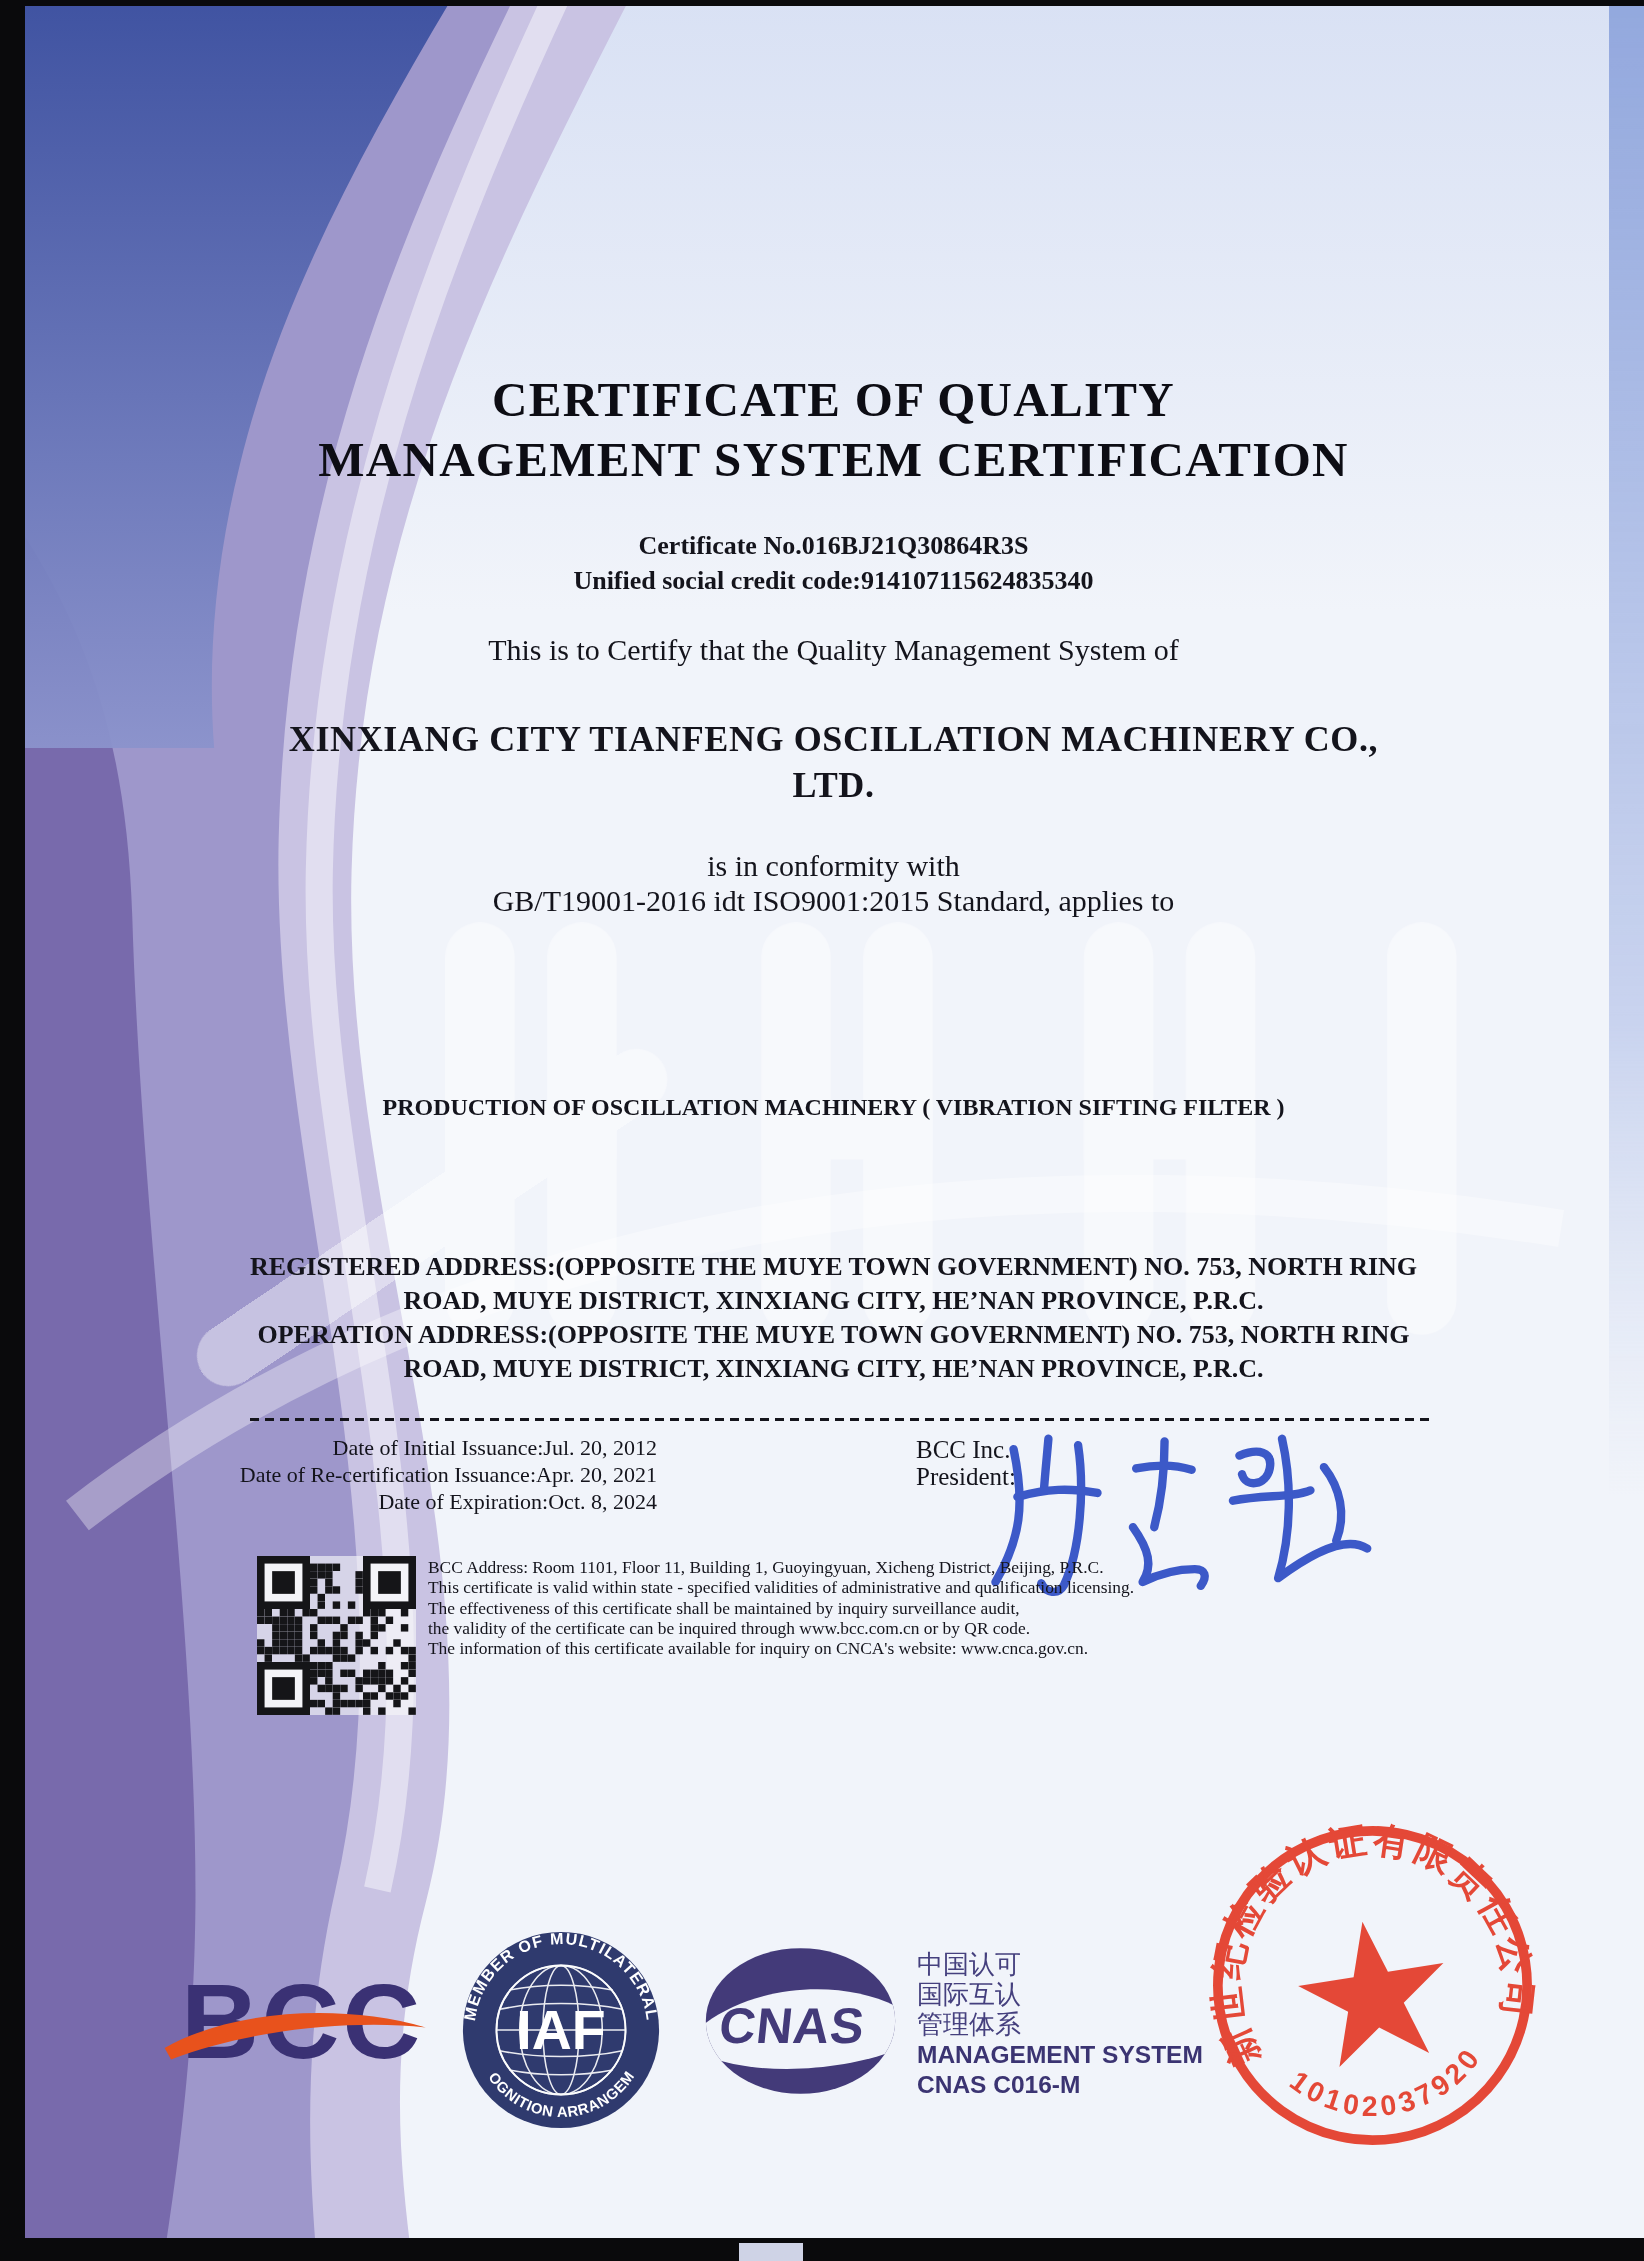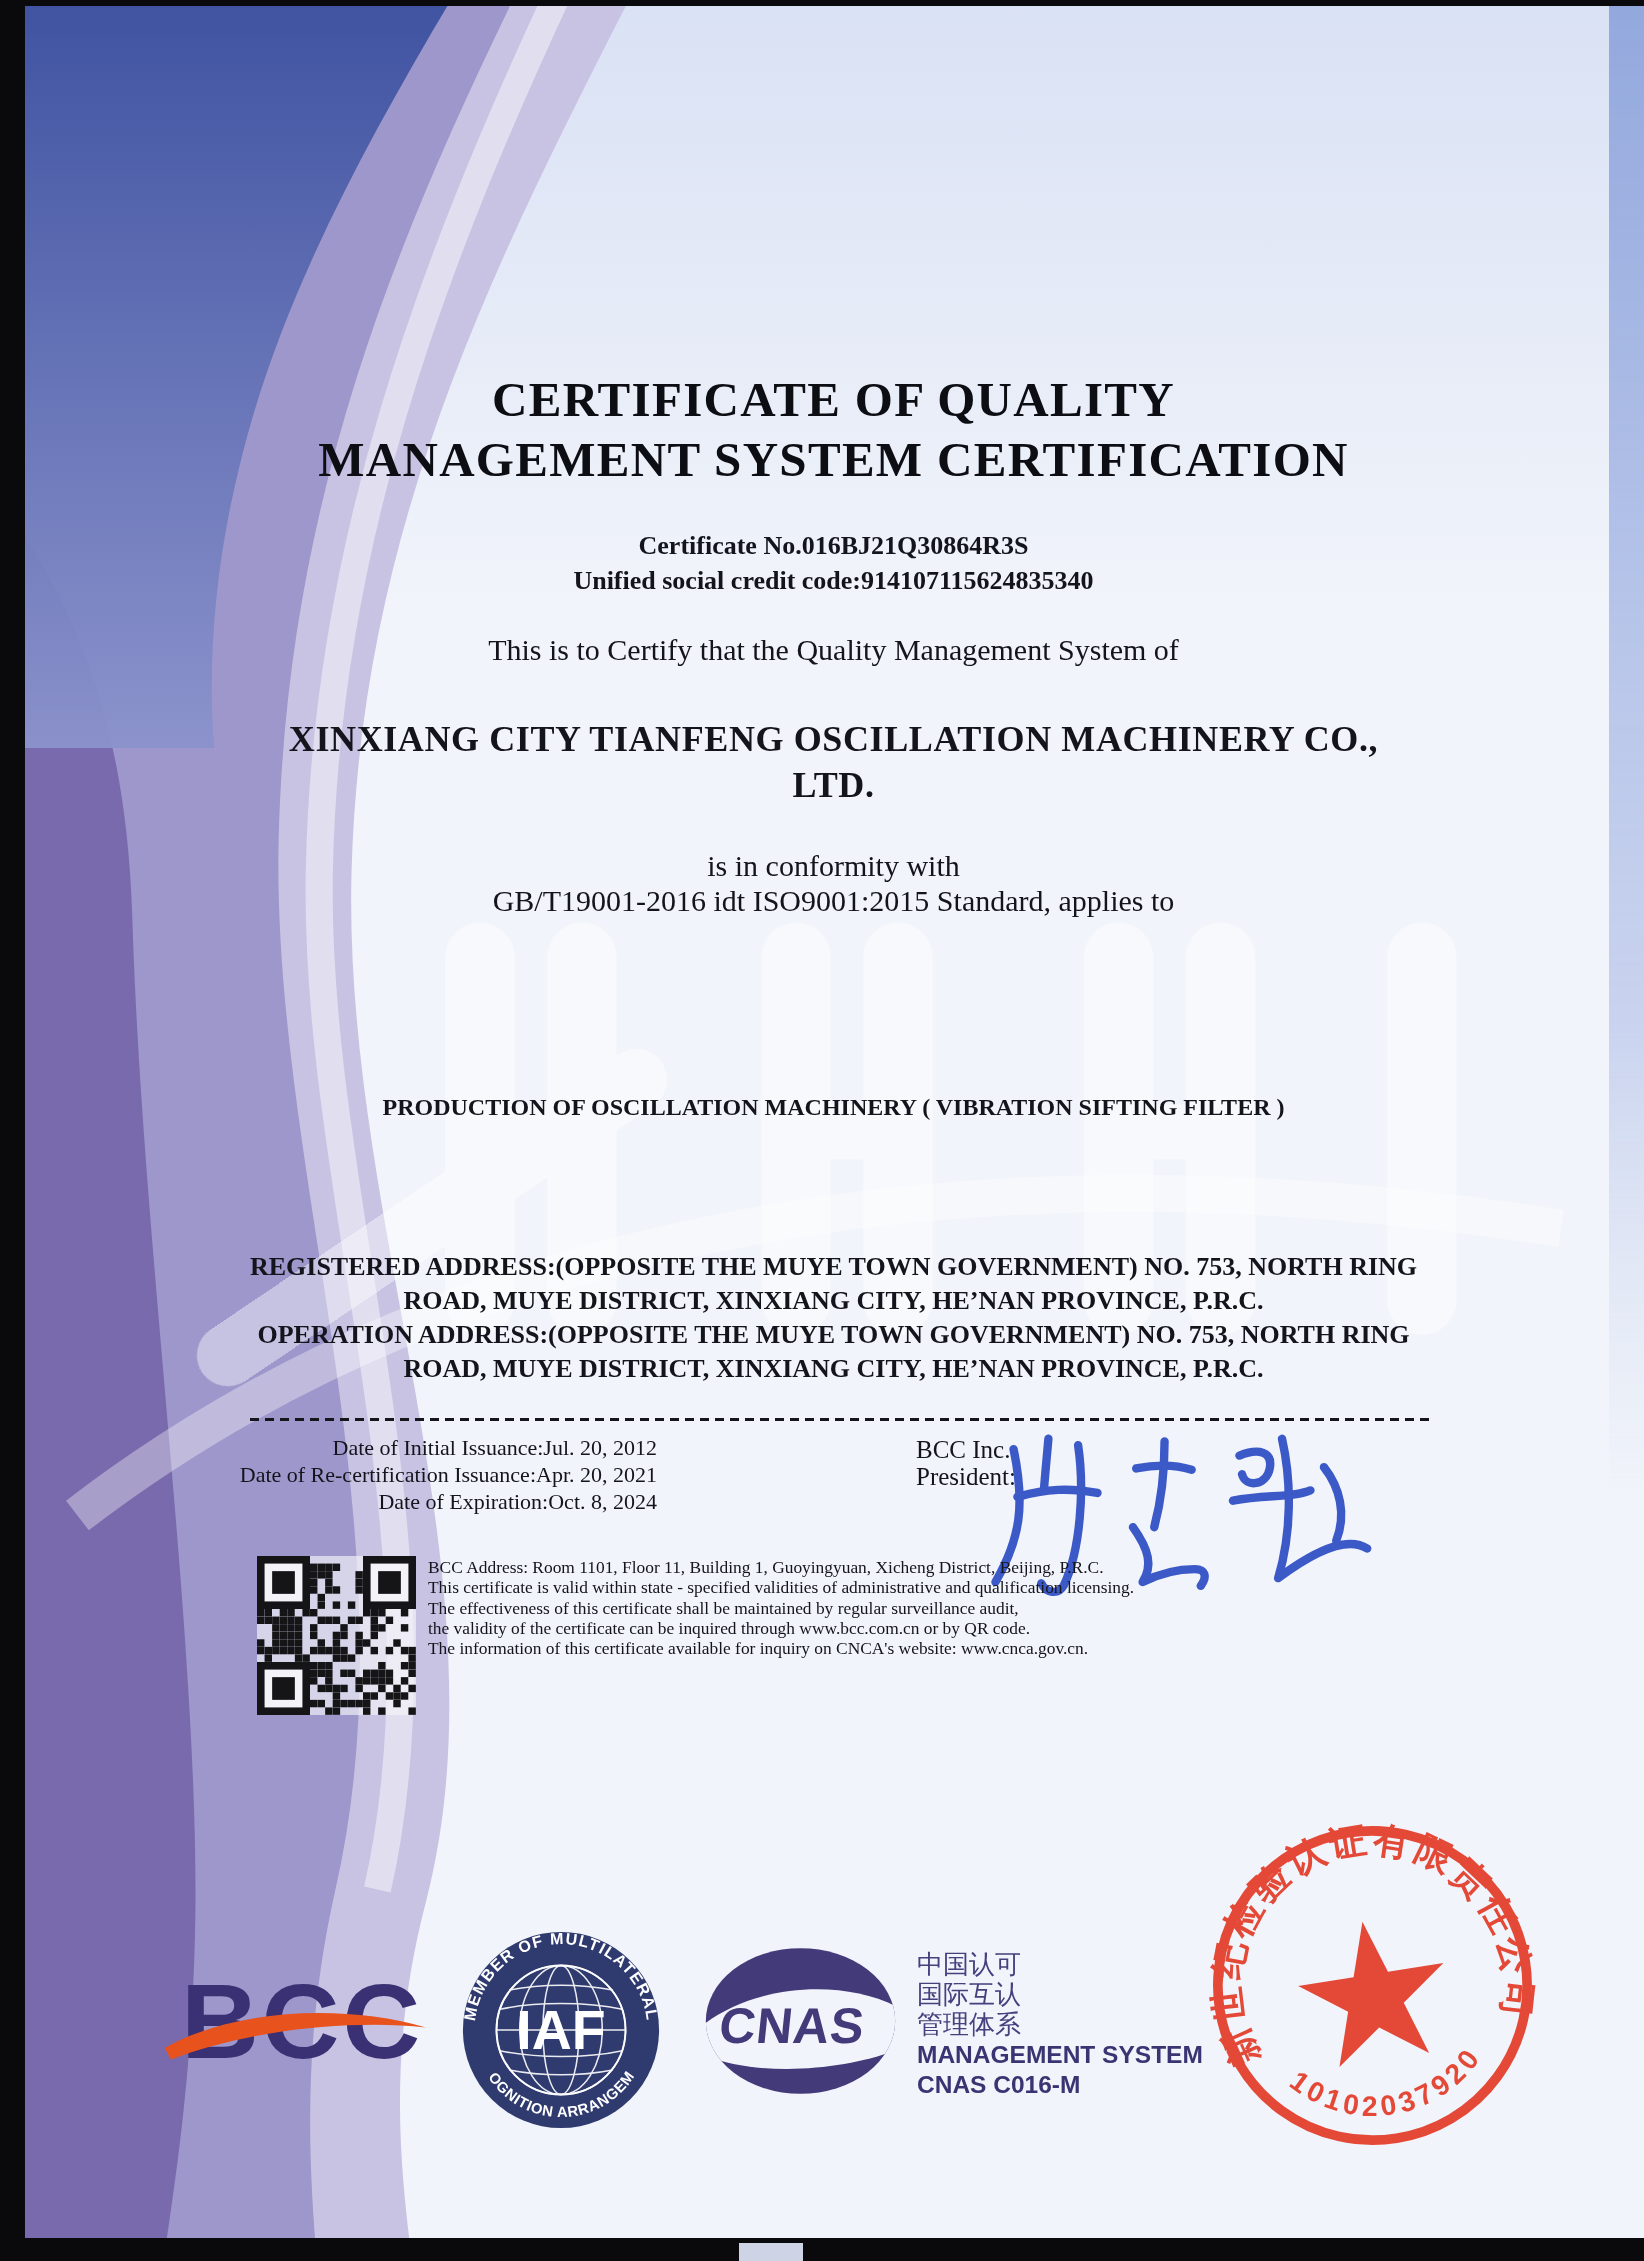--- a/index.html
+++ b/index.html
@@ -282,21 +282,21 @@
       <rect x="176.42857142857144" y="11.761904761904763" width="58.80952380952381" height="58.80952380952381" fill="#f4f4f8"></rect>
       <rect x="188.1904761904762" y="23.523809523809526" width="35.28571428571429" height="35.28571428571429" fill="#151518"></rect>
       <rect x="0" y="164.66666666666669" width="82.33333333333334" height="82.33333333333334" fill="#151518"></rect>
       <rect x="11.761904761904763" y="176.42857142857144" width="58.80952380952381" height="58.80952380952381" fill="#f4f4f8"></rect>
       <rect x="23.523809523809526" y="188.1904761904762" width="35.28571428571429" height="35.28571428571429" fill="#151518"></rect>
     </svg>
 
   <div class="layer fineprint" style="left:428px;top:1557px;width:819px;">
     <div>BCC Address: Room 1101, Floor 11, Building 1, Guoyingyuan, Xicheng District, Beijing, P.R.C.</div>
     <div>This certificate is valid within state - specified validities of administrative and qualification licensing.</div>
-    <div>The effectiveness of this certificate shall be maintained by regular surveillance audit,</div>
+    <div>The effectiveness of this certificate shall be maintained by inquiry surveillance audit,</div>
     <div>the validity of the certificate can be inquired through www.bcc.com.cn or by QR code.</div>
     <div>The information of this certificate available for inquiry on CNCA's website: www.cnca.gov.cn.</div>
   </div>
 
   <div class="layer bcc-word" style="left:181px;top:1977px;">BCC</div>
   <svg class="layer" style="left:161px;top:1998px;" width="271" height="64" viewBox="0 0 420 100">
     <path d="M 4,78 C 110,18 280,8 412,46 C 300,34 140,48 14,96 Z" fill="#e8521c"></path>
   </svg>
 
   <svg class="layer" style="left:461px;top:1930px;" width="200" height="200" viewBox="-155 -155 310 310">

